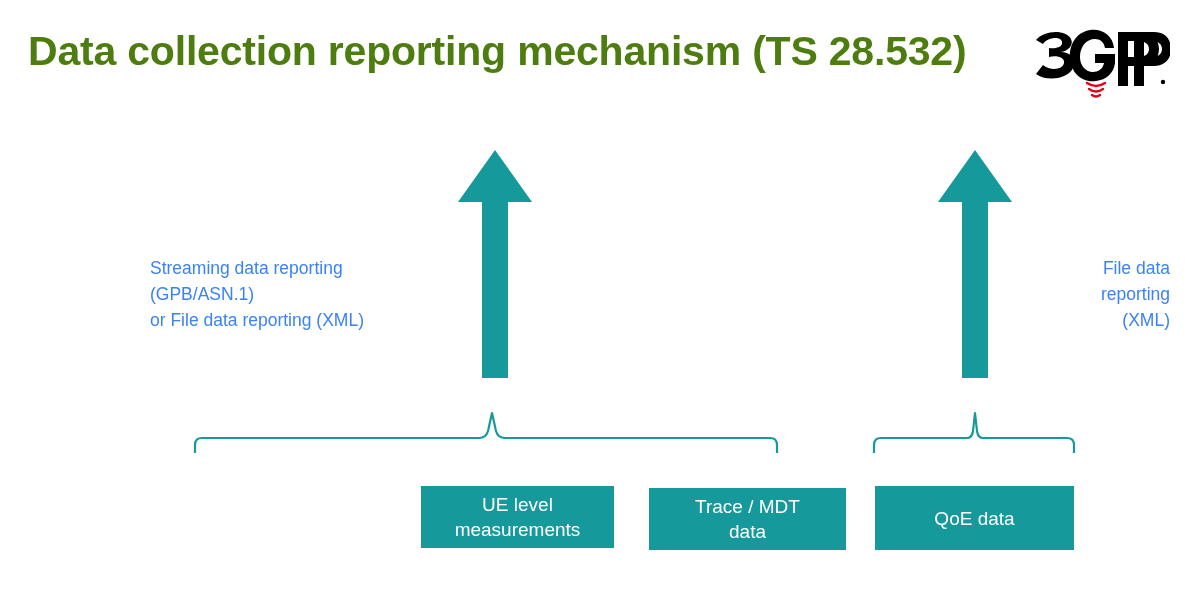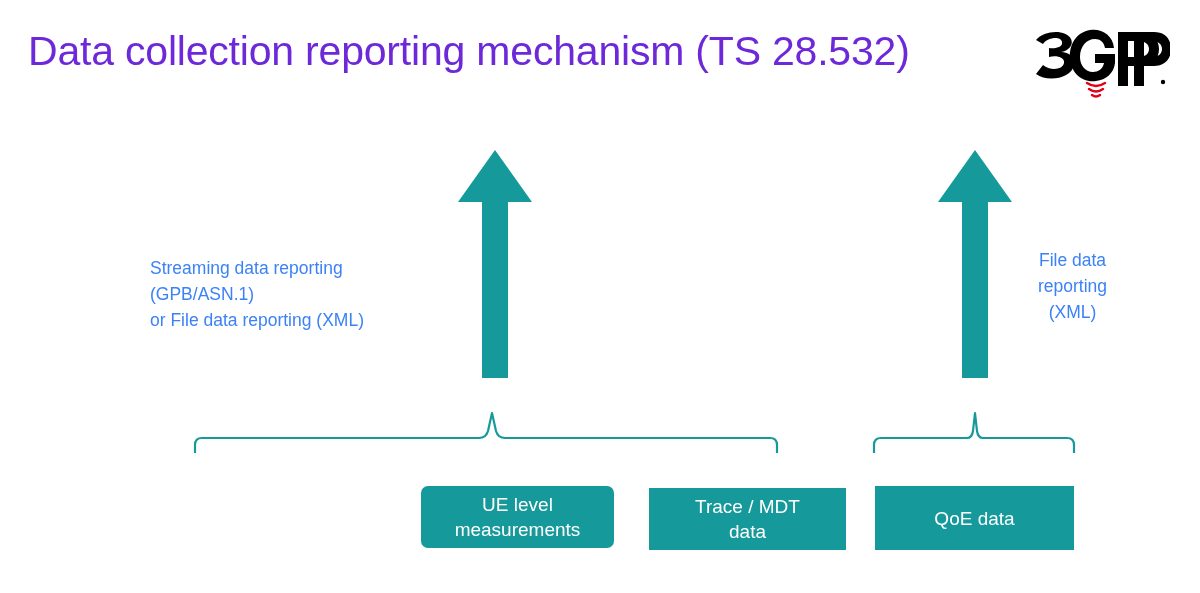--- a/index.html
+++ b/index.html
@@ -19,22 +19,22 @@
     overflow: hidden;
   }
 
   
   #title {
     position: absolute;
     left: 28px;
     top: 26px;
     font-size: 41px;
     line-height: 50px;
-    color: #6d28d9;
-    font-weight: 400;
+    color: #4d7c0f;
+    font-weight: 700;
     letter-spacing: -0.2px;
     white-space: nowrap;
   }
 
   
   #logo {
     position: absolute;
     left: 1030px;
     top: 26px;
     width: 140px;
@@ -50,21 +50,21 @@
 
   
   .annotation {
     position: absolute;
     font-size: 17.5px;
     line-height: 26px;
     color: #3b82f6;
     white-space: pre-line;
   }
   #annotation-left  { left: 150px; top: 255px; text-align: left; }
-  #annotation-right { left: 975px; top: 247px; width: 195px; text-align: center; }
+  #annotation-right { left: 975px; top: 255px; width: 195px; text-align: right; }
 
   
   .brace { position: absolute; }
   .brace svg { display: block; }
   #brace-left  { left: 193px; top: 411px; }
   #brace-right { left: 872px; top: 411px; }
 
   
   .data-box {
     position: absolute;
@@ -74,21 +74,21 @@
     align-items: center;
     justify-content: center;
     text-align: center;
     font-size: 19px;
     line-height: 25px;
     padding: 0 10px;
     box-sizing: border-box;
     white-space: pre-line;
   }
   #box-network { left: 70px;  top: 468px; width: 305px; height: 95px; }
-  #box-ue      { left: 421px; top: 486px; width: 193px; height: 62px; border-radius: 7px; }
+  #box-ue      { left: 421px; top: 486px; width: 193px; height: 62px; }
   #box-trace   { left: 649px; top: 488px; width: 197px; height: 62px; }
   #box-qoe     { left: 875px; top: 486px; width: 199px; height: 64px; }
 </style>
 </head>
 <body>
 
 <div id="slide">
 
   <div id="title">Data collection reporting mechanism (TS 28.532)</div>
 

